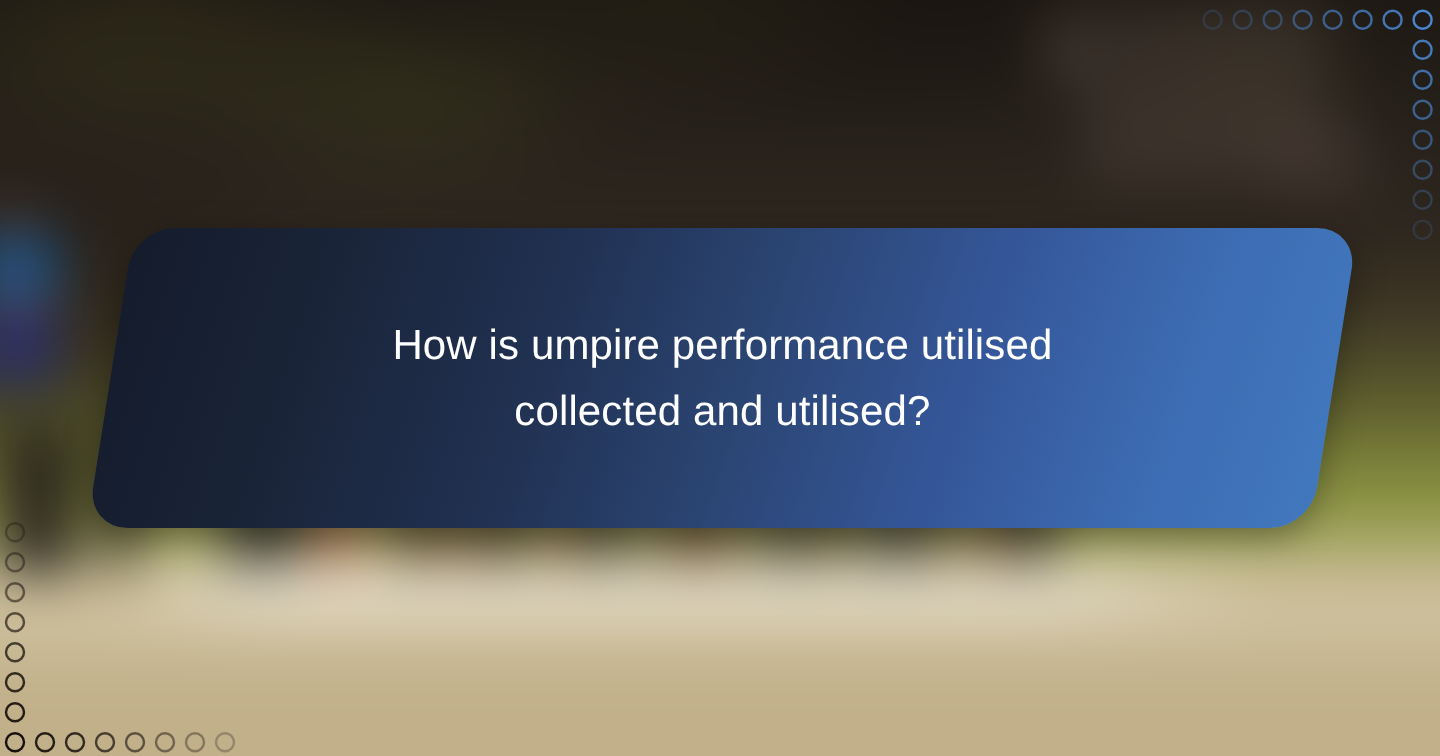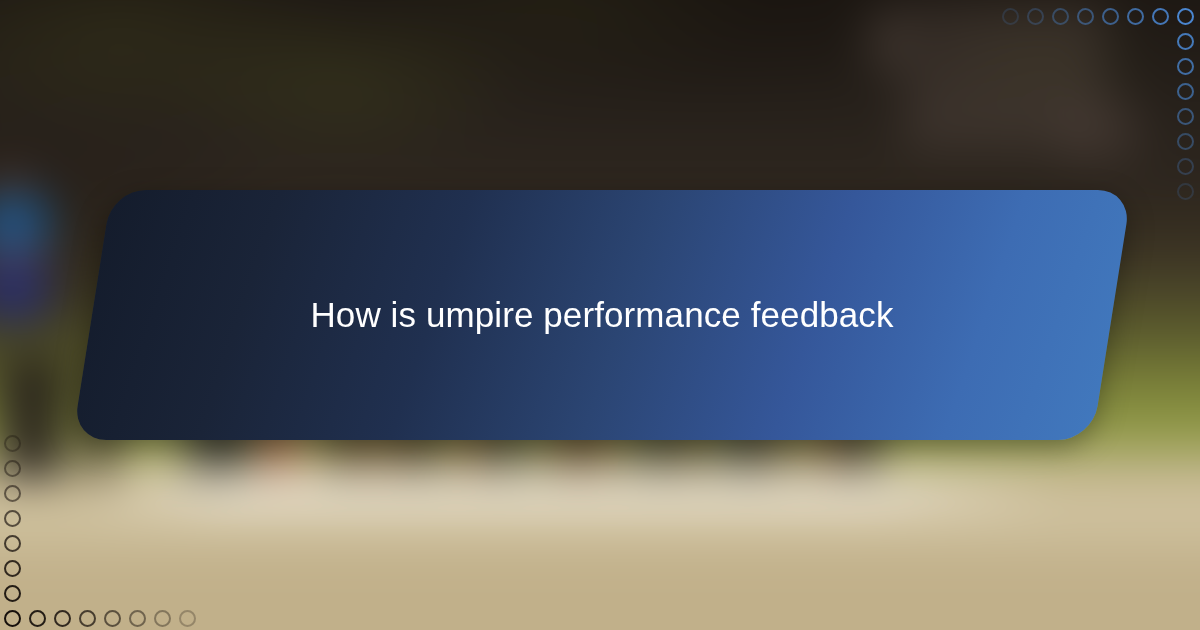--- a/index.html
+++ b/index.html
@@ -235,16 +235,17 @@
       <div class="dot" style="left: 54px; top: 185px; border: 2.5px solid rgb(23, 16, 12); opacity: 0.84;"></div>
       <div class="dot" style="left: 79px; top: 185px; border: 2.5px solid rgb(23, 16, 12); opacity: 0.72;"></div>
       <div class="dot" style="left: 104px; top: 185px; border: 2.5px solid rgb(23, 16, 12); opacity: 0.6;"></div>
       <div class="dot" style="left: 129px; top: 185px; border: 2.5px solid rgb(23, 16, 12); opacity: 0.48;"></div>
       <div class="dot" style="left: 154px; top: 185px; border: 2.5px solid rgb(23, 16, 12); opacity: 0.36;"></div>
       <div class="dot" style="left: 179px; top: 185px; border: 2.5px solid rgb(23, 16, 12); opacity: 0.26;"></div>
     </div>
 
   <div class="banner"></div>
   <div class="banner-text">
-    <span class="banner-line">How is umpire performance feedback</span>
+    <span class="banner-line">How is umpire performance utilised</span>
+    <span class="banner-line">collected and utilised?</span>
   </div>
 
 </div>
 
 </body></html>

